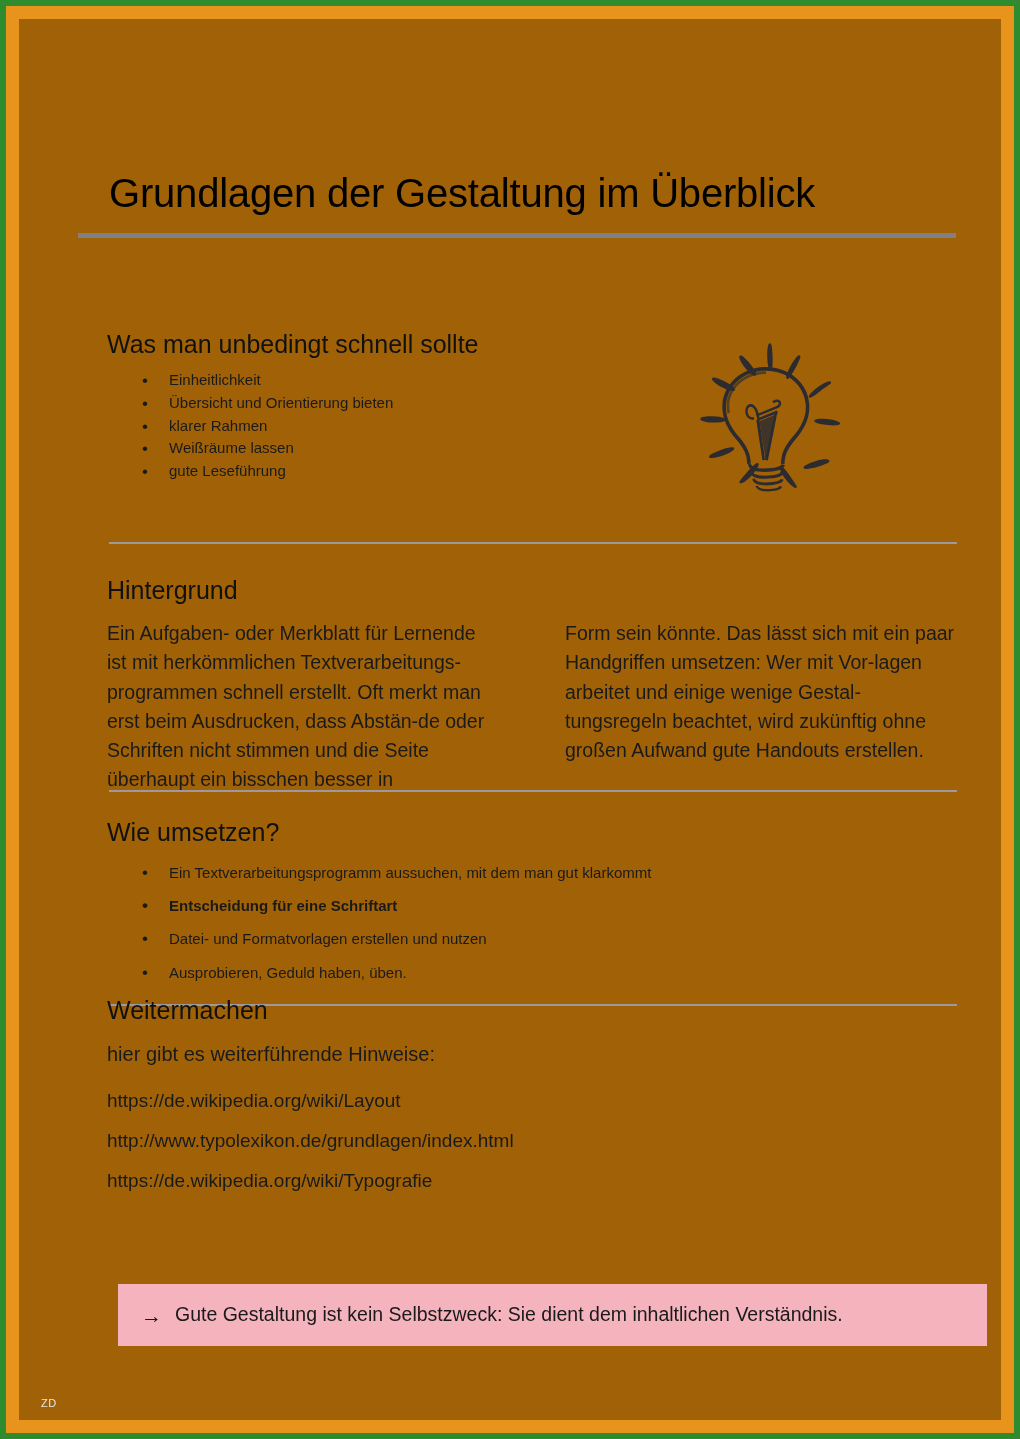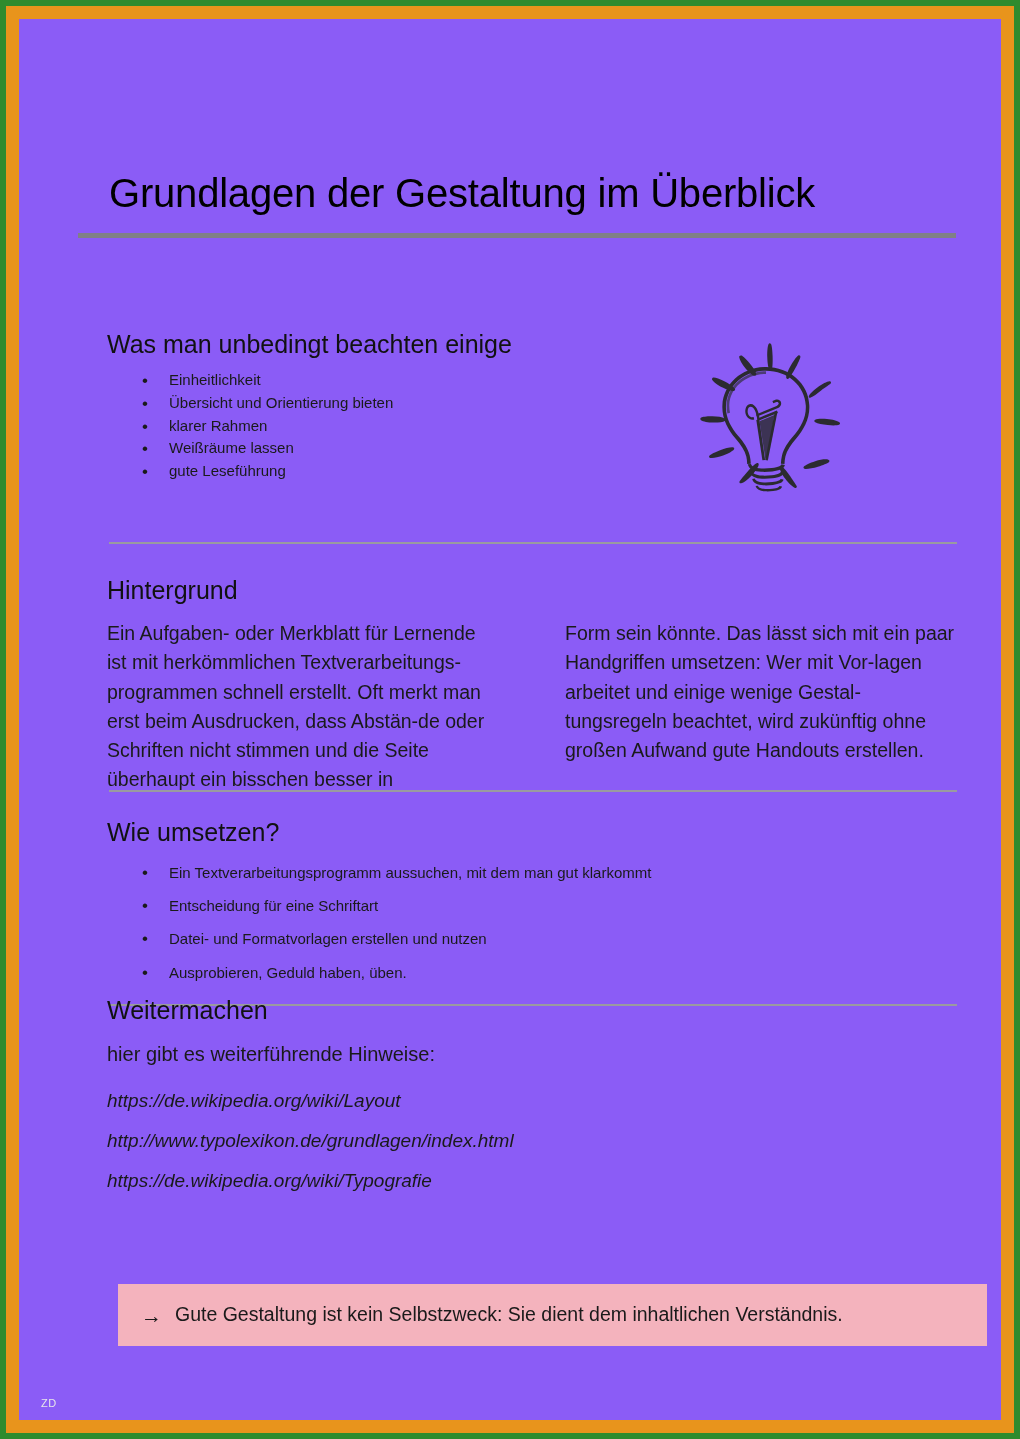--- a/index.html
+++ b/index.html
@@ -27,21 +27,21 @@
   .frame-orange {
     position: absolute;
     left: 6px; top: 6px;
     right: 6px; bottom: 6px;
     background: #e8941c;
   }
   .page {
     position: absolute;
     left: 13px; top: 13px;
     right: 13px; bottom: 13px;
-    background: #8b5cf6;
+    background: #a16207;
     overflow: hidden;
   }
 
   
   .doc {
     position: absolute;
     left: 0; top: 0;
     right: 0; bottom: 0;
   }
 
@@ -148,21 +148,20 @@
   .lead-text {
     font-size: 20px;
     color: #1a1a1a;
     margin: 14px 0 0 0;
     line-height: 1.5;
   }
   .link-list {
     margin: 22px 0 0 0;
     padding: 0;
     list-style: none;
-    font-style: italic;
   }
   .link-list li {
     font-size: 19px;
     color: #1a1a1a;
     line-height: 1.0;
     margin-bottom: 21px;
   }
 
   
   .callout {
@@ -205,21 +204,21 @@
   <div class="frame-orange">
     <div class="page">
       <div class="doc">
 
         <div class="title-block">
           <h1 class="doc-title">Grundlagen der Gestaltung im Überblick</h1>
           <div class="title-rule"></div>
         </div>
 
         <div class="section" style="top:310px;">
-          <h2 class="section-heading">Was man unbedingt beachten einige</h2>
+          <h2 class="section-heading">Was man unbedingt schnell sollte</h2>
           <ul class="bullets">
             <li>Einheitlichkeit</li>
             <li>Übersicht und Orientierung bieten</li>
             <li>klarer Rahmen</li>
             <li>Weißräume lassen</li>
             <li>gute Leseführung</li>
           </ul>
         </div>
 
         <div class="bulb">
@@ -272,21 +271,21 @@
             </div>
           </div>
         </div>
 
         <div class="rule" style="top:771px;"></div>
 
         <div class="section" style="top:798px;">
           <h2 class="section-heading">Wie umsetzen?</h2>
           <ul class="bullets wide" style="margin-top:14px;">
             <li style="margin-bottom:10px;">Ein Textverarbeitungsprogramm aussuchen, mit dem man gut klarkommt</li>
-            <li style="margin-bottom:10px;">Entscheidung für eine Schriftart</li>
+            <li style="margin-bottom:10px;font-weight:bold;">Entscheidung für eine Schriftart</li>
             <li style="margin-bottom:11px;">Datei- und Formatvorlagen erstellen und nutzen</li>
             <li style="margin-bottom:10px;">Ausprobieren, Geduld haben, üben.</li>
           </ul>
         </div>
 
         <div class="rule" style="top:985px;"></div>
 
         <div class="section" style="top:976px;">
           <h2 class="section-heading">Weitermachen</h2>
           <p class="lead-text">hier gibt es weiterführende Hinweise:</p>

